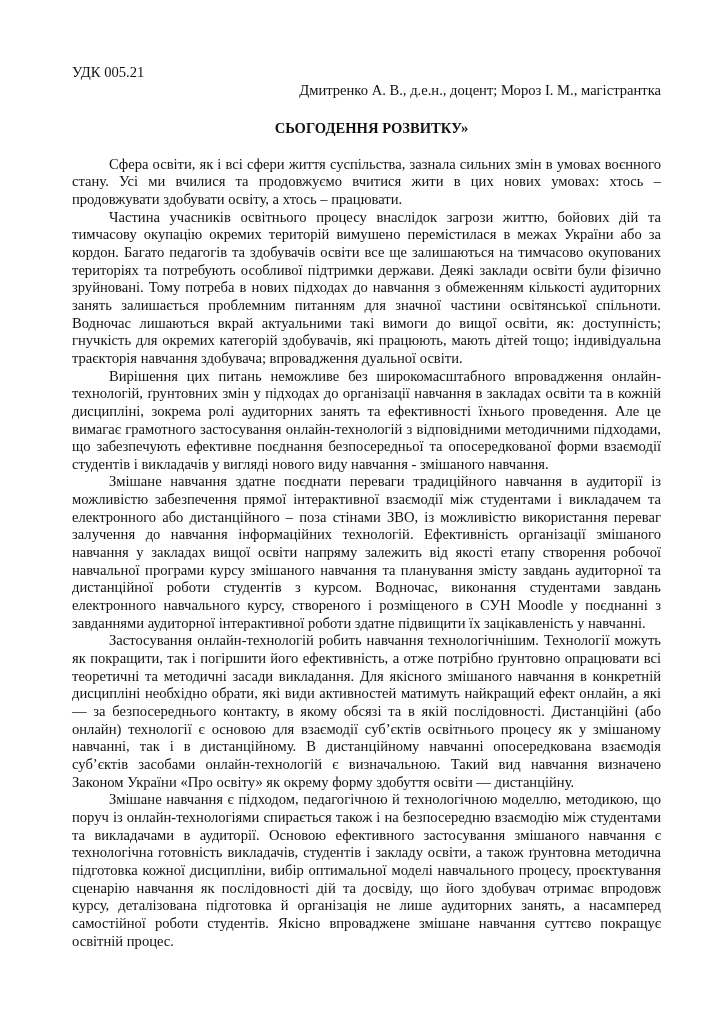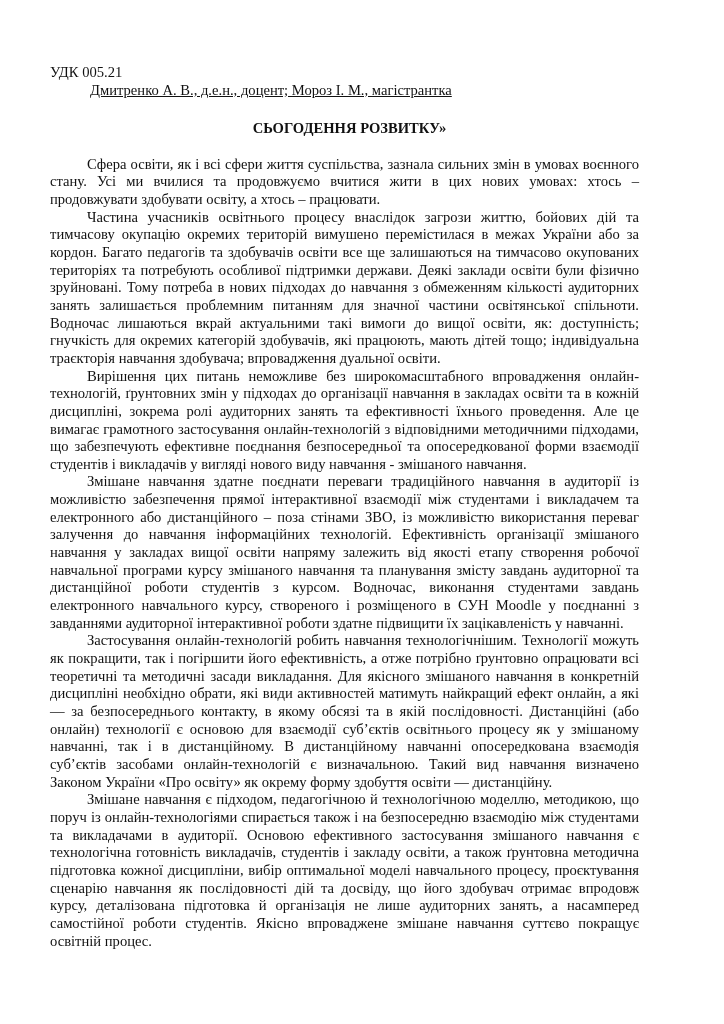--- a/index.html
+++ b/index.html
@@ -1,23 +1,23 @@
 <!DOCTYPE html>
 <html><head>
 <meta charset="utf-8">
 <style>
   html, body { margin: 0; padding: 0; background: #ffffff; }
   body { width: 724px; height: 1024px; position: relative; overflow: hidden; }
   .page {
-    position: absolute; left: 50px; top: 64px; width: 589px;
+    position: absolute; left: 72px; top: 64px; width: 589px;
     font-family: "Liberation Serif", serif; color: #111;
     font-size: 14.6px; line-height: 17.65px;
   }
   .udk { margin: 0; height: 18px; }
-  .authors { text-align: left; margin: 0; padding-left: 40px; text-decoration: underline; }
+  .authors { text-align: right; margin: 0; padding-left: 40px; }
   .affil { text-align: center; font-style: italic; margin: 0; padding-left: 40px; }
   .title {
     text-align: center; font-weight: bold; margin: 19px 0 19px 0;
     line-height: 18px; padding-left: 10px;
   }
   .para {
     margin: 0; text-align: justify; text-indent: 37px;
     hyphens: none;
   }
 </style>

